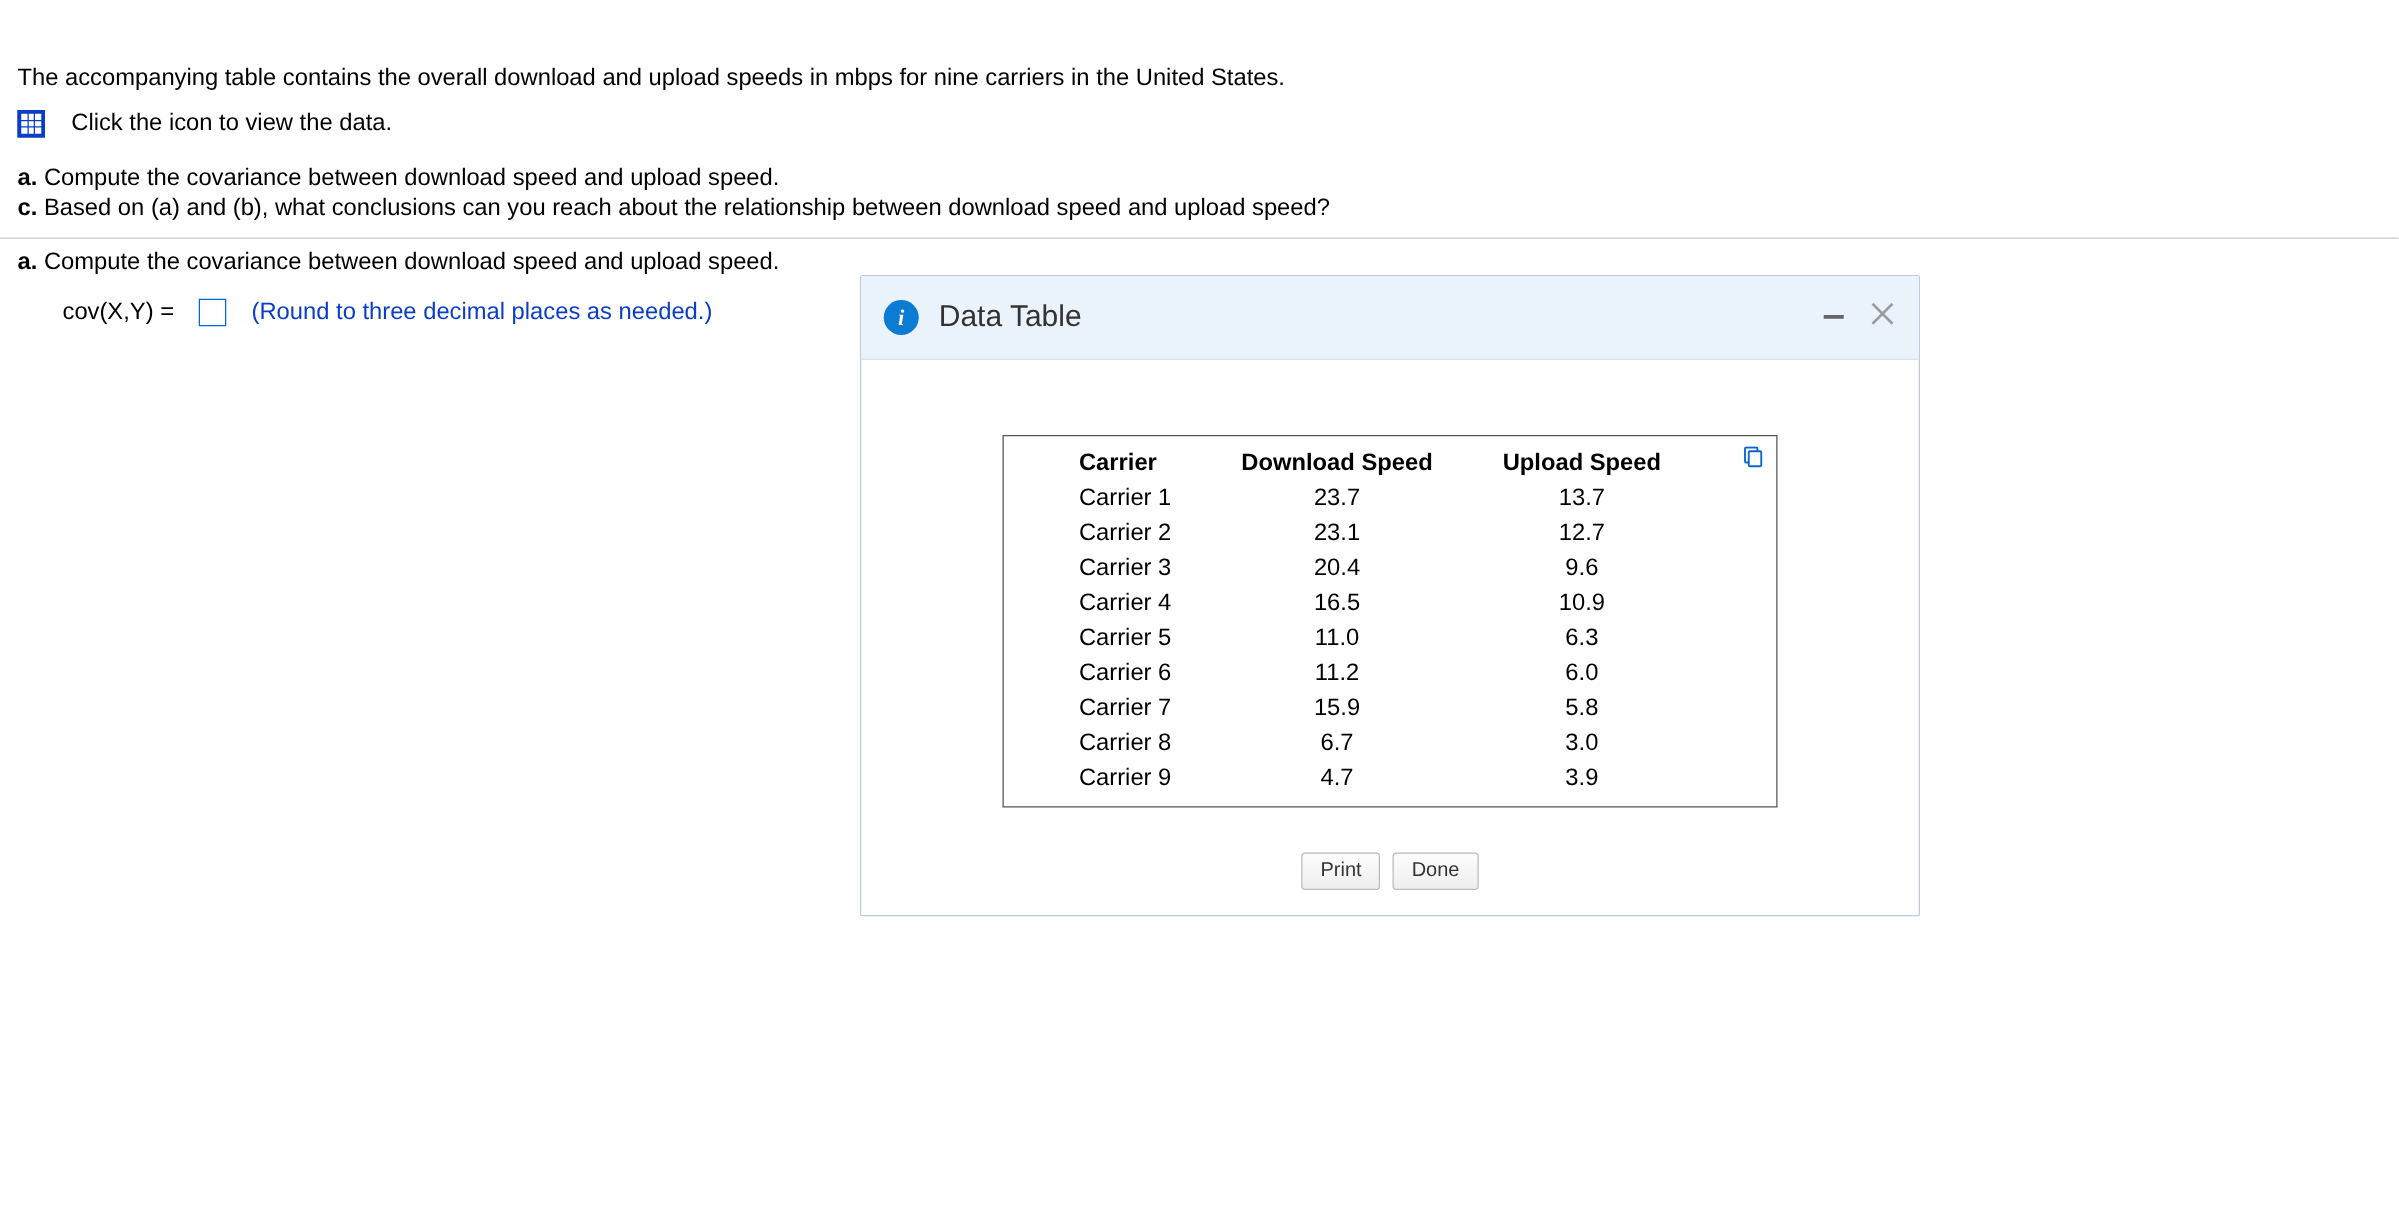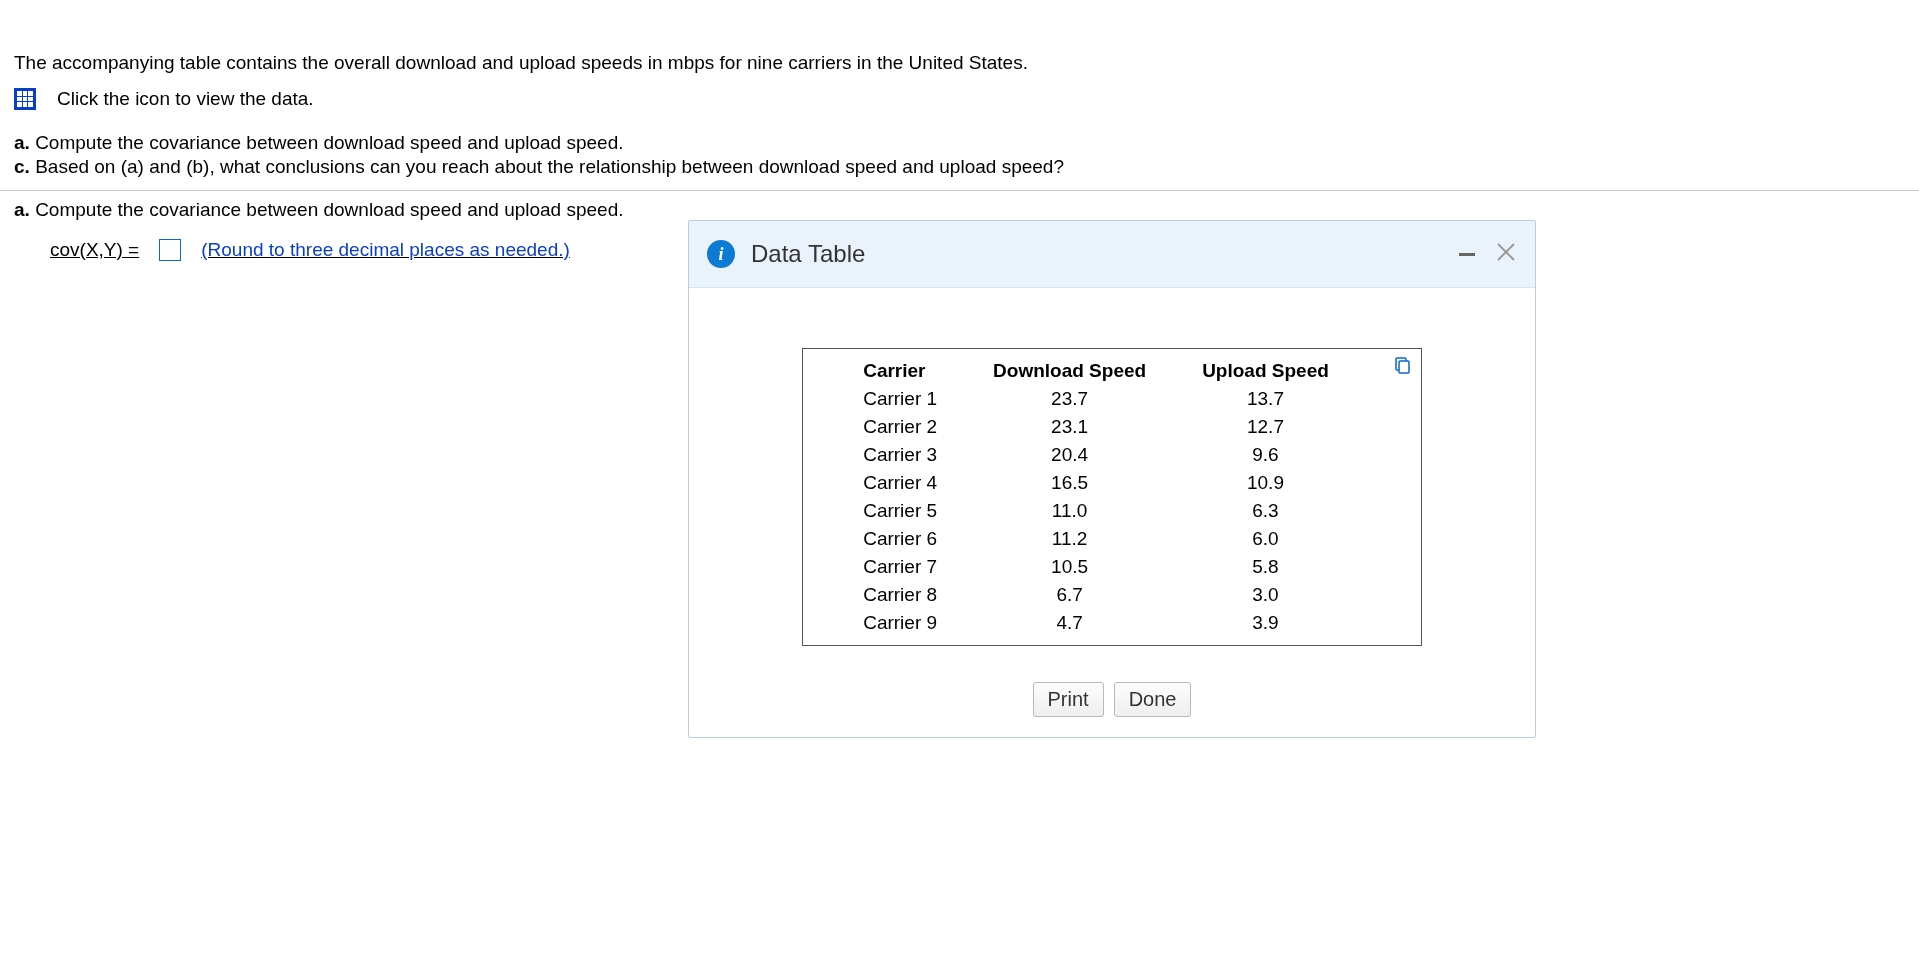--- a/index.html
+++ b/index.html
@@ -49,21 +49,20 @@
     padding-right: 4px;
   }
   .answer-left .q {
     margin-bottom: 18px;
   }
   .cov-row {
     padding-left: 36px;
     display: flex;
     align-items: center;
     gap: 20px;
-    text-decoration: underline;
   }
   .blank-box {
     display: inline-block;
     width: 22px;
     height: 22px;
     border: 1.5px solid #0a66d0;
     background: #fff;
     vertical-align: middle;
   }
   .round-hint { color: #0a3ec9; }
@@ -164,21 +163,21 @@
     cursor: pointer;
   }
   .dialog-footer {
     padding: 0 0 20px 0;
     display: flex;
     justify-content: center;
     gap: 10px;
   }
   .btn {
     padding: 5px 14px;
-    font-size: 20px;
+    font-size: 16px;
     background: linear-gradient(#fdfdfd, #eeeeee);
     border: 1px solid #b9b9b9;
     border-radius: 3px;
     cursor: pointer;
     color: #333;
   }
 </style>
 </head>
 <body>
 
@@ -287,21 +286,21 @@
                 <td class="center">11.0</td>
                 <td class="center">6.3</td>
               </tr>
               <tr>
                 <td>Carrier 6</td>
                 <td class="center">11.2</td>
                 <td class="center">6.0</td>
               </tr>
               <tr>
                 <td>Carrier 7</td>
-                <td class="center">10.5</td>
+                <td class="center">15.9</td>
                 <td class="center">5.8</td>
               </tr>
               <tr>
                 <td>Carrier 8</td>
                 <td class="center">6.7</td>
                 <td class="center">3.0</td>
               </tr>
               <tr>
                 <td>Carrier 9</td>
                 <td class="center">4.7</td>

